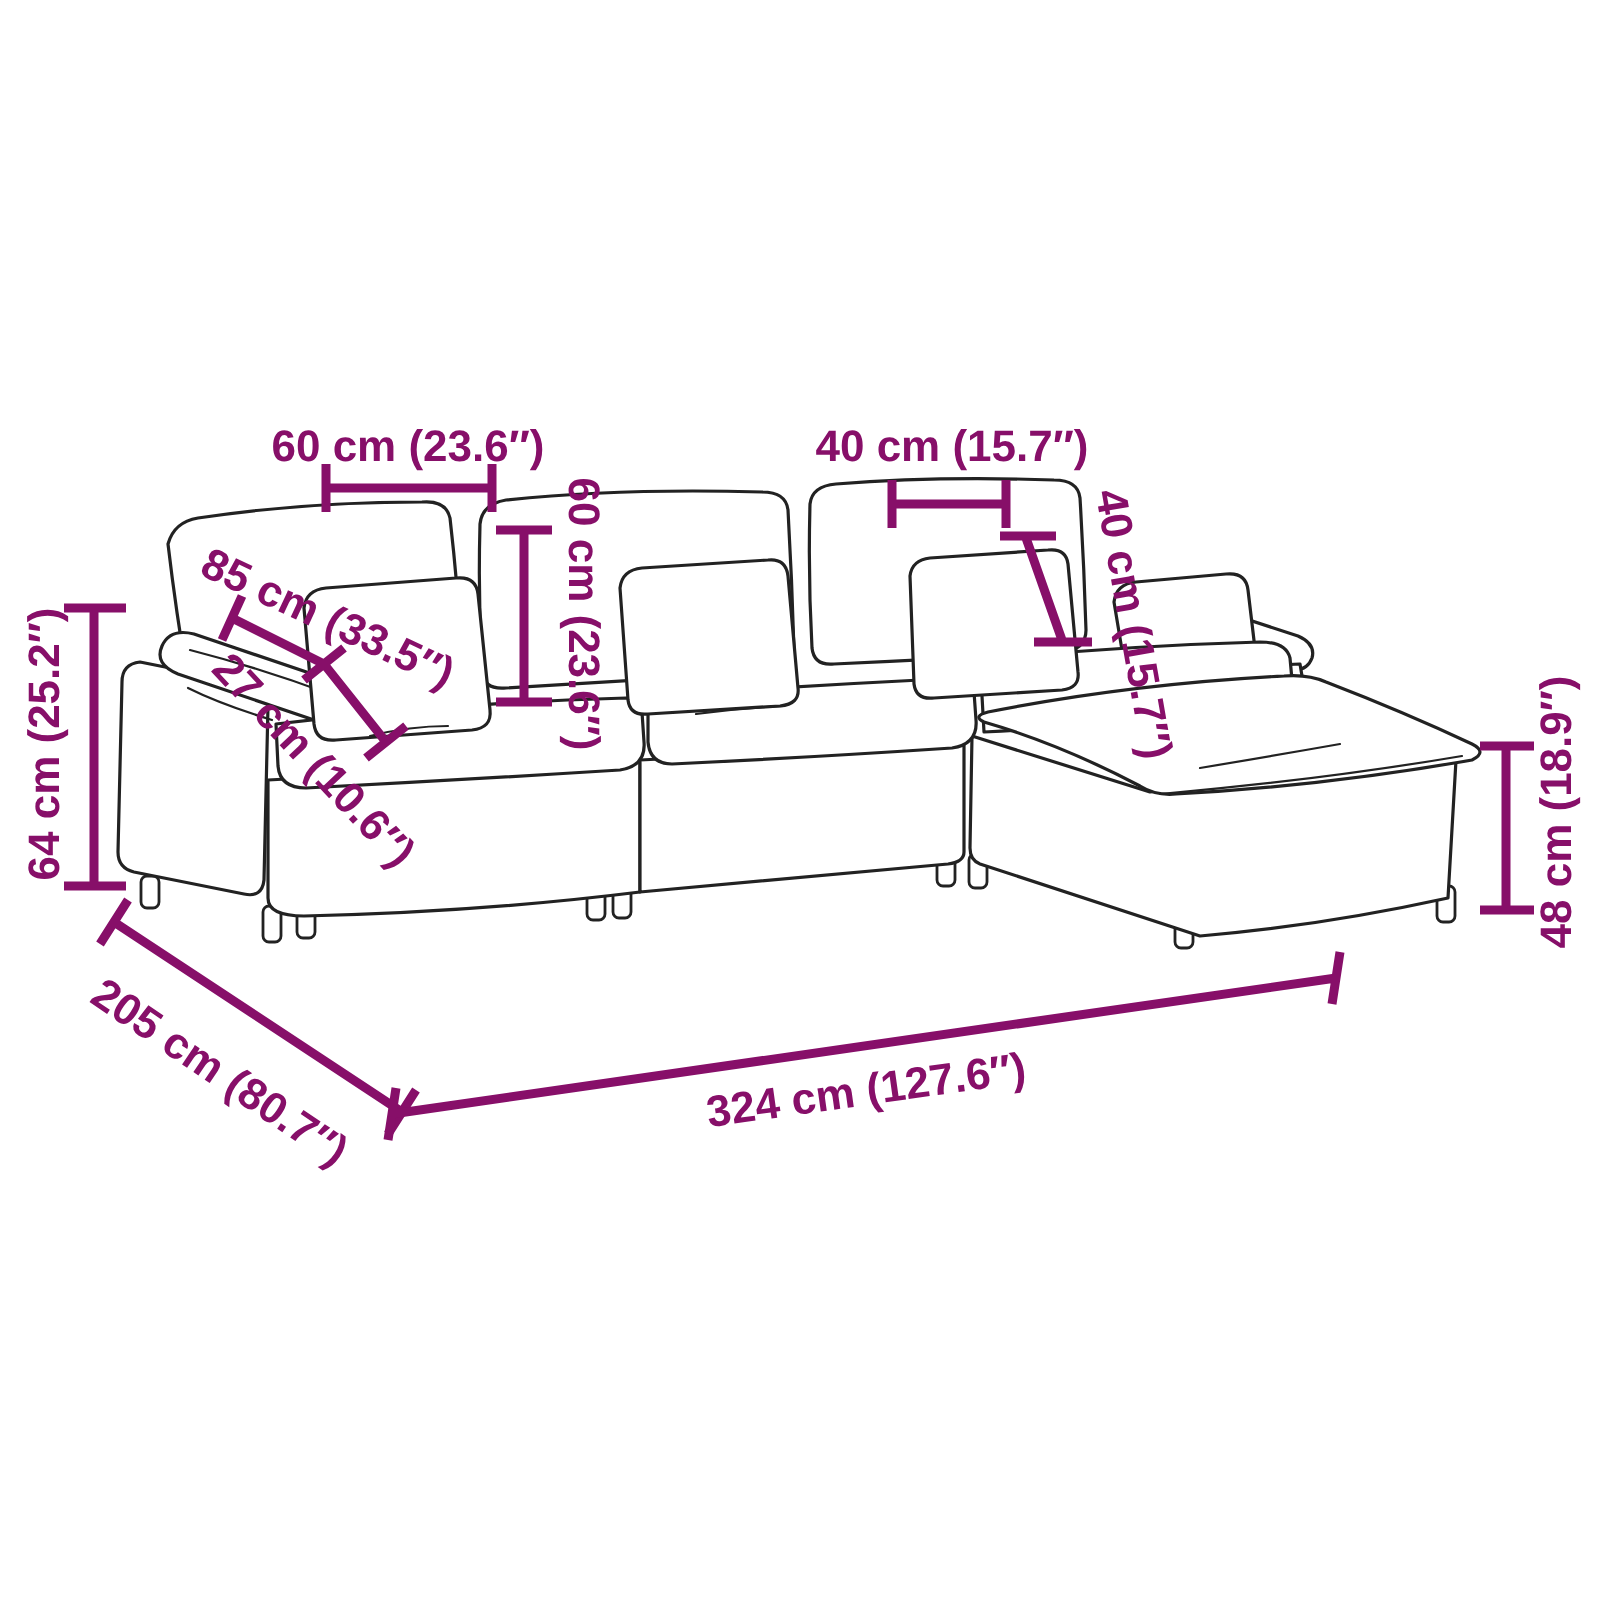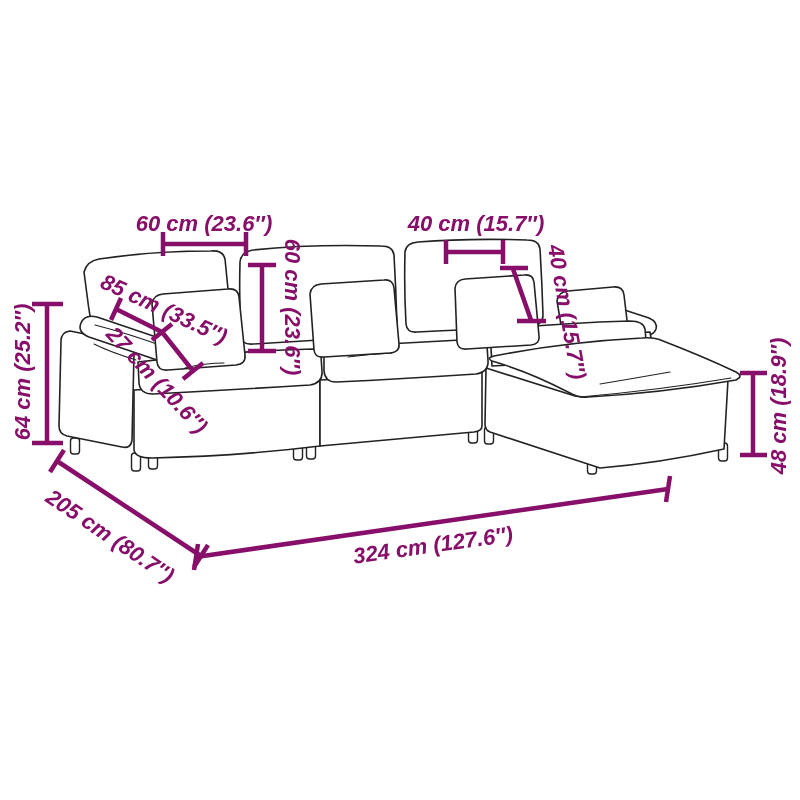--- a/index.html
+++ b/index.html
@@ -1,21 +1,21 @@
 <!DOCTYPE html>
 <html style="--accent: #870F69; --line: #222222; --bg: #ffffff;"><head>
 <meta charset="utf-8">
 <style>
   :root{
     --accent:#870F69;
     --line:#222222;
     --bg:#ffffff;
   }
   html,body{margin:0;padding:0;background:var(--bg);}
-  .stage{width:800px;height:632px;position:relative;background:var(--bg);overflow:hidden;font-style:italic;}
+  .stage{width:800px;height:632px;position:relative;background:var(--bg);overflow:hidden;}
   svg{display:block;}
   .outline{fill:#ffffff;stroke:var(--line);stroke-width:1.6;stroke-linejoin:round;stroke-linecap:round;}
   .thin{fill:none;stroke:var(--line);stroke-width:1.1;stroke-linecap:round;}
   .leg{fill:#ffffff;stroke:var(--line);stroke-width:1.4;}
   .dim{fill:none;stroke:var(--accent);stroke-width:4.5;stroke-linecap:butt;stroke-linejoin:round;}
   .dimtext{
     fill:var(--accent);
     font-family:"Liberation Sans","DejaVu Sans",sans-serif;
     font-size:22px;
     font-weight:bold;

